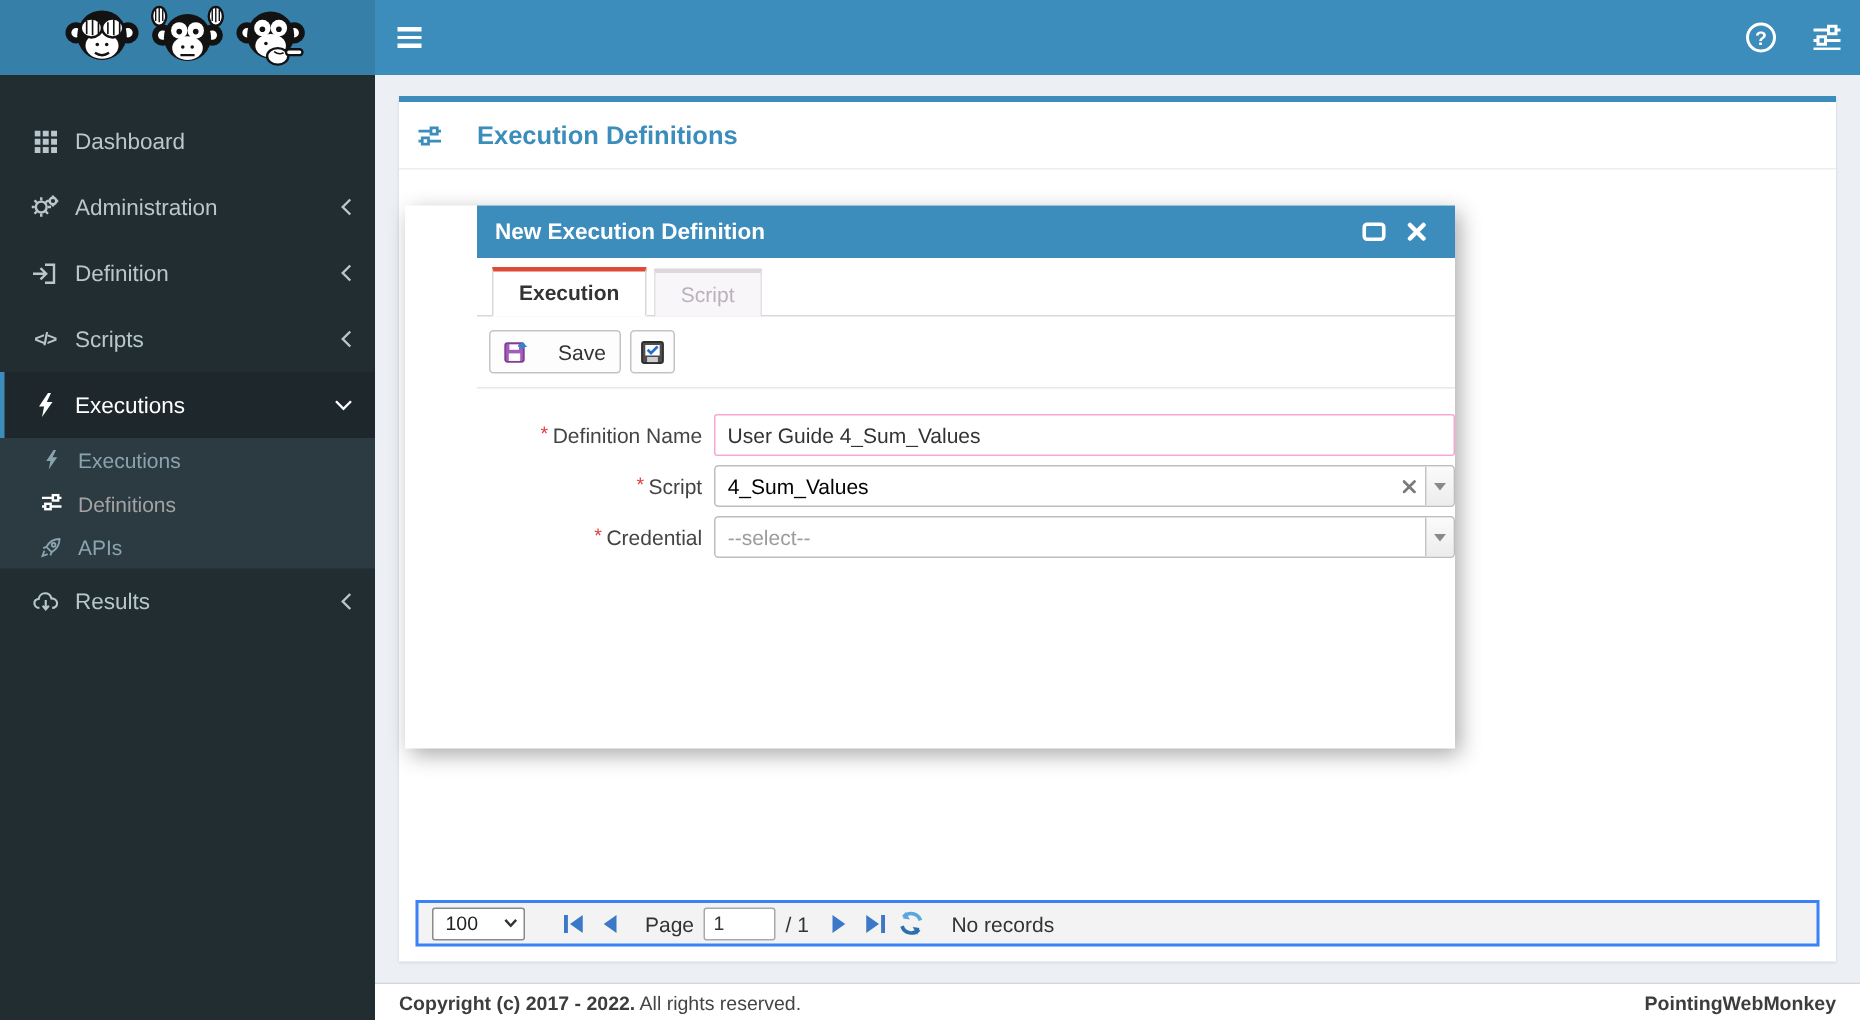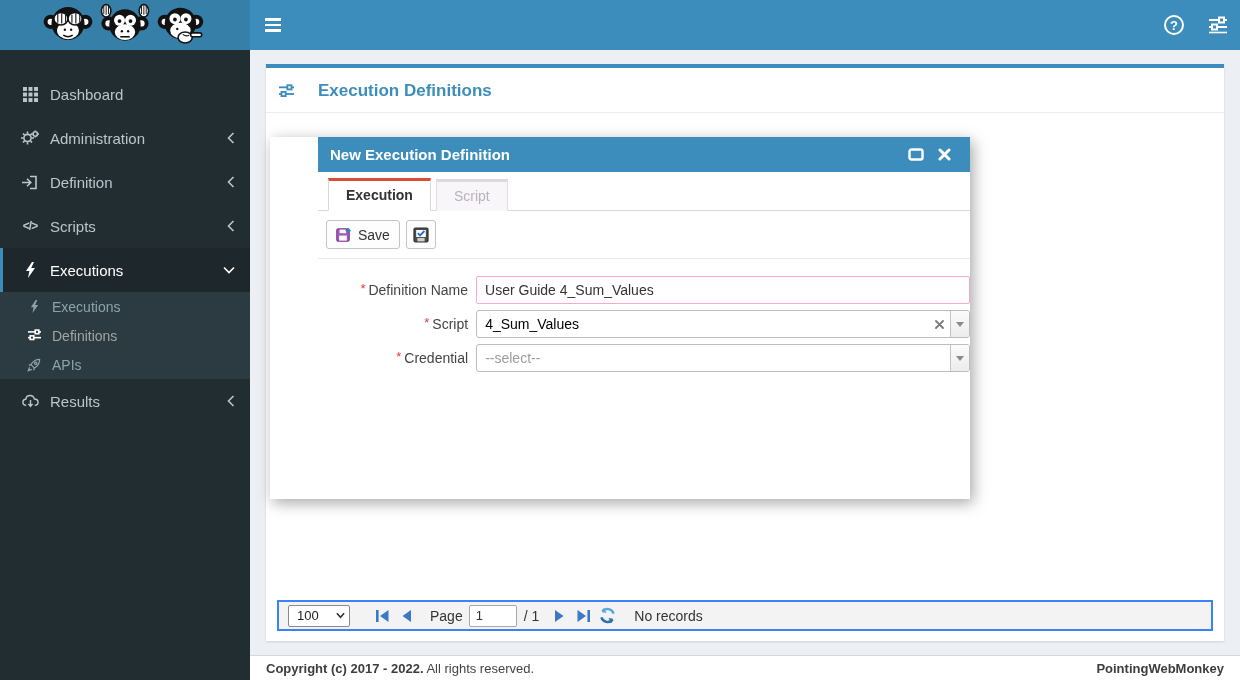--- a/index.html
+++ b/index.html
@@ -54,21 +54,21 @@
   .modal-hbtn { width:28px; height:28px; display:flex; align-items:center; justify-content:center; cursor:pointer; }
 
   .tabs { display:flex; align-items:flex-end; padding:6px 0 0 10px; border-bottom:1px solid #d8d8d8; background:#fff; }
   .tab { font-size:14px; padding:6px 17px 7px 17px; cursor:pointer; position:relative; margin-bottom:-1px; }
   .tab.active { background:#fff; color:#333; font-weight:bold; border:1px solid #d8d8d8; border-bottom:1px solid #fff;
                 border-top:3px solid #dd4b39; }
   .tab.inactive { background:#f8f6f9; color:#b9b2bd; border:1px solid #e4dfe6; border-bottom:none;
                   border-top:3px solid #ddd8df; margin-left:5px; }
 
   .toolbar { padding:9px 8px; border-bottom:1px solid #e8e8e8; display:flex; gap:6px; }
-  .btn { display:inline-flex; align-items:center; gap:6px; padding:4px 9px; border:1px solid #c4c4c4;
+  .btn { display:inline-flex; align-items:center; gap:20px; padding:4px 9px; border:1px solid #c4c4c4;
          border-radius:3px; background:#fdfdfd; font-size:14px; color:#333; cursor:pointer; height:29px; }
   .btn.icon-only { padding:4px 6px; }
 
   .form { padding-top:17px; }
   .frow { display:flex; align-items:center; margin-bottom:6px;justify-content:flex-end; }
   .flabel { width:160px; text-align:right; padding-right:8px; font-size:14px; color:#444; }
   .req { color:#e03a3a; margin-right:3px; font-size:13px; position:relative; top:-2px; }
   .tinput { width:500px; height:28px; border:1px solid #f9a8d4; border-radius:2px; padding:0 8px;
             font-size:14px; color:#333; font-family:"Liberation Sans", sans-serif; background:#fff; }
   .combo { width:500px; height:28px; border:1px solid #bdbdbd; border-radius:3px; display:flex;

